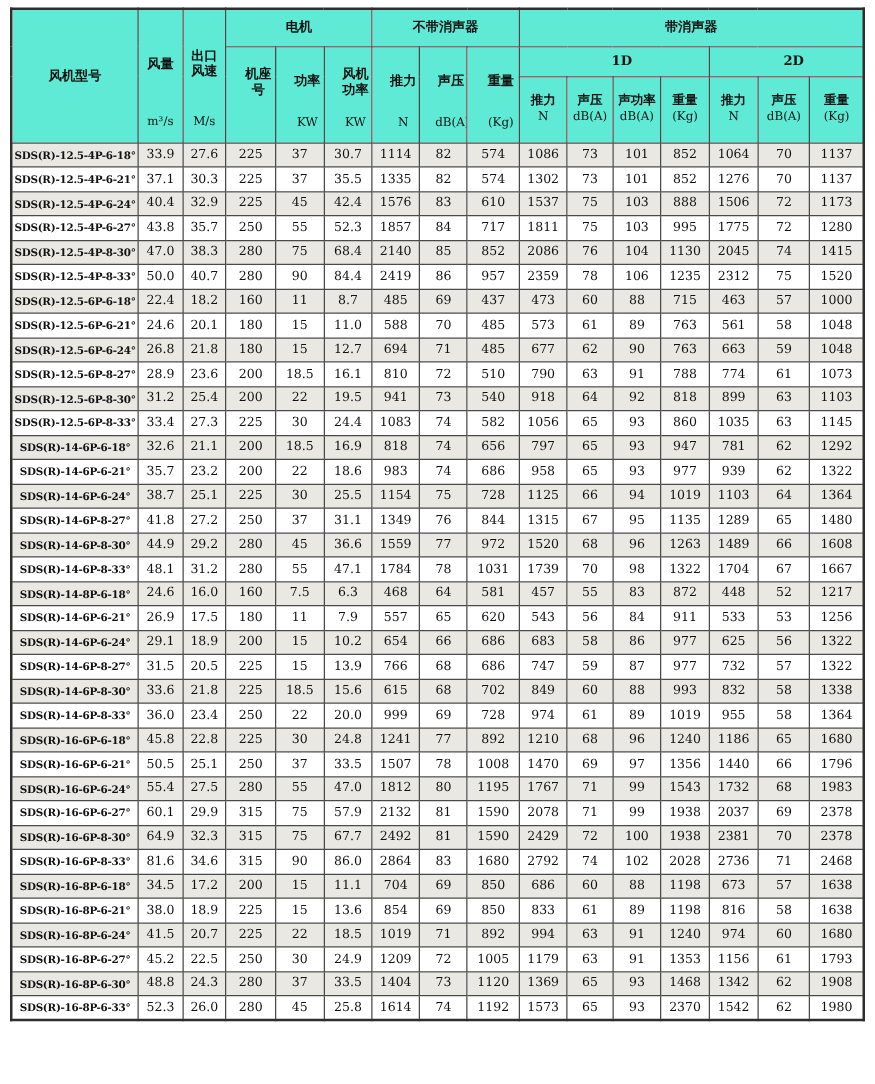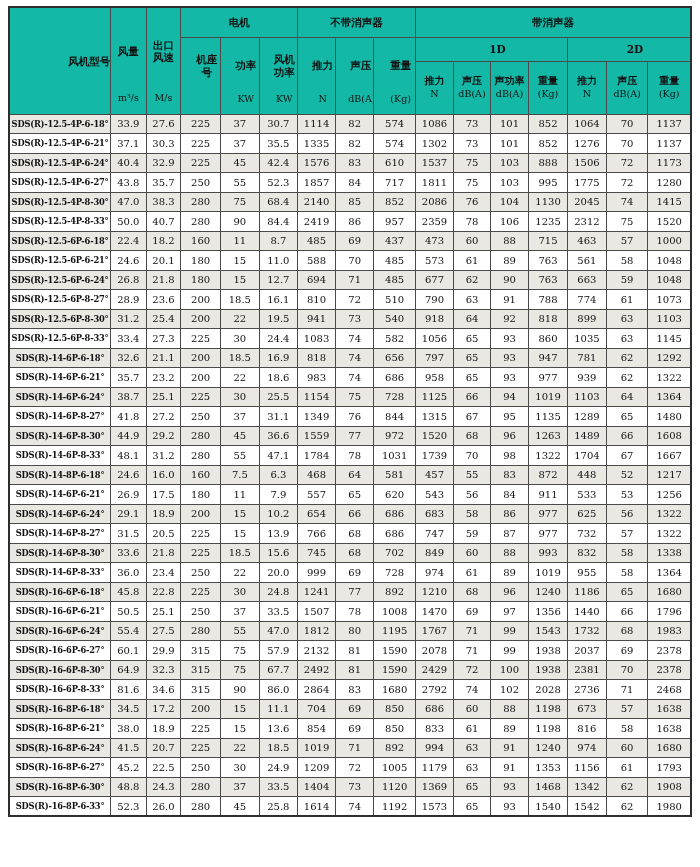--- a/index.html
+++ b/index.html
@@ -27,32 +27,32 @@
   }
   th, td {
     border: 1px solid #4a4a4a;
     text-align: center;
     vertical-align: middle;
     padding: 0;
     overflow: hidden;
     white-space: nowrap;
   }
   thead th {
-    background: #14b8a6;
+    background: #5eead4;
     font-weight: 700;
     font-size: 10.5px;
     white-space: normal;
     line-height: 1.15;
   }
   tr.h1 th { height: 30px; }
   tr.h2 th { height: 24px; padding-left: 12px; }
   tr.h3 th { height: 52px; font-size: 10px; }
   .unit { font-size: 9.5px; font-weight: 400; }
   
-  .vcenter { height: 104px; display: flex; align-items: center; justify-content: flex-end; }
+  .vcenter { height: 104px; display: flex; align-items: center; justify-content: center; }
   .vfull { height: 104px; display: flex; flex-direction: column; }
   .vfull .lbl { flex: 1; display: flex; align-items: center; justify-content: center; padding: 16px 2px; }
   .vfull .unit { height: 20px; }
   
   .vtall { height: 76px; display: flex; flex-direction: column; }
   .vtall .lbl { flex: 1; display: flex; align-items: center; justify-content: center; padding: 0 1px; }
   .vtall .unit { height: 20px; }
   
   .duo { display: flex; flex-direction: column; justify-content: center; gap: 3px; height: 100%; }
   tbody td { font-size: 10px; height: 19.5px; background: #ffffff; }
@@ -595,21 +595,21 @@
           <td>57</td>
           <td>1322</td>
         </tr>
         <tr class="shade">
           <td class="model">SDS(R)-14-6P-8-30°</td>
           <td>33.6</td>
           <td>21.8</td>
           <td>225</td>
           <td>18.5</td>
           <td>15.6</td>
-          <td>745</td>
+          <td>615</td>
           <td>68</td>
           <td>702</td>
           <td>849</td>
           <td>60</td>
           <td>88</td>
           <td>993</td>
           <td>832</td>
           <td>58</td>
           <td>1338</td>
         </tr>
@@ -835,20 +835,20 @@
           <td>26.0</td>
           <td>280</td>
           <td>45</td>
           <td>25.8</td>
           <td>1614</td>
           <td>74</td>
           <td>1192</td>
           <td>1573</td>
           <td>65</td>
           <td>93</td>
-          <td>1540</td>
+          <td>2370</td>
           <td>1542</td>
           <td>62</td>
           <td>1980</td>
         </tr>
       </tbody>
   </table>
 </div>
 
 </body></html>

